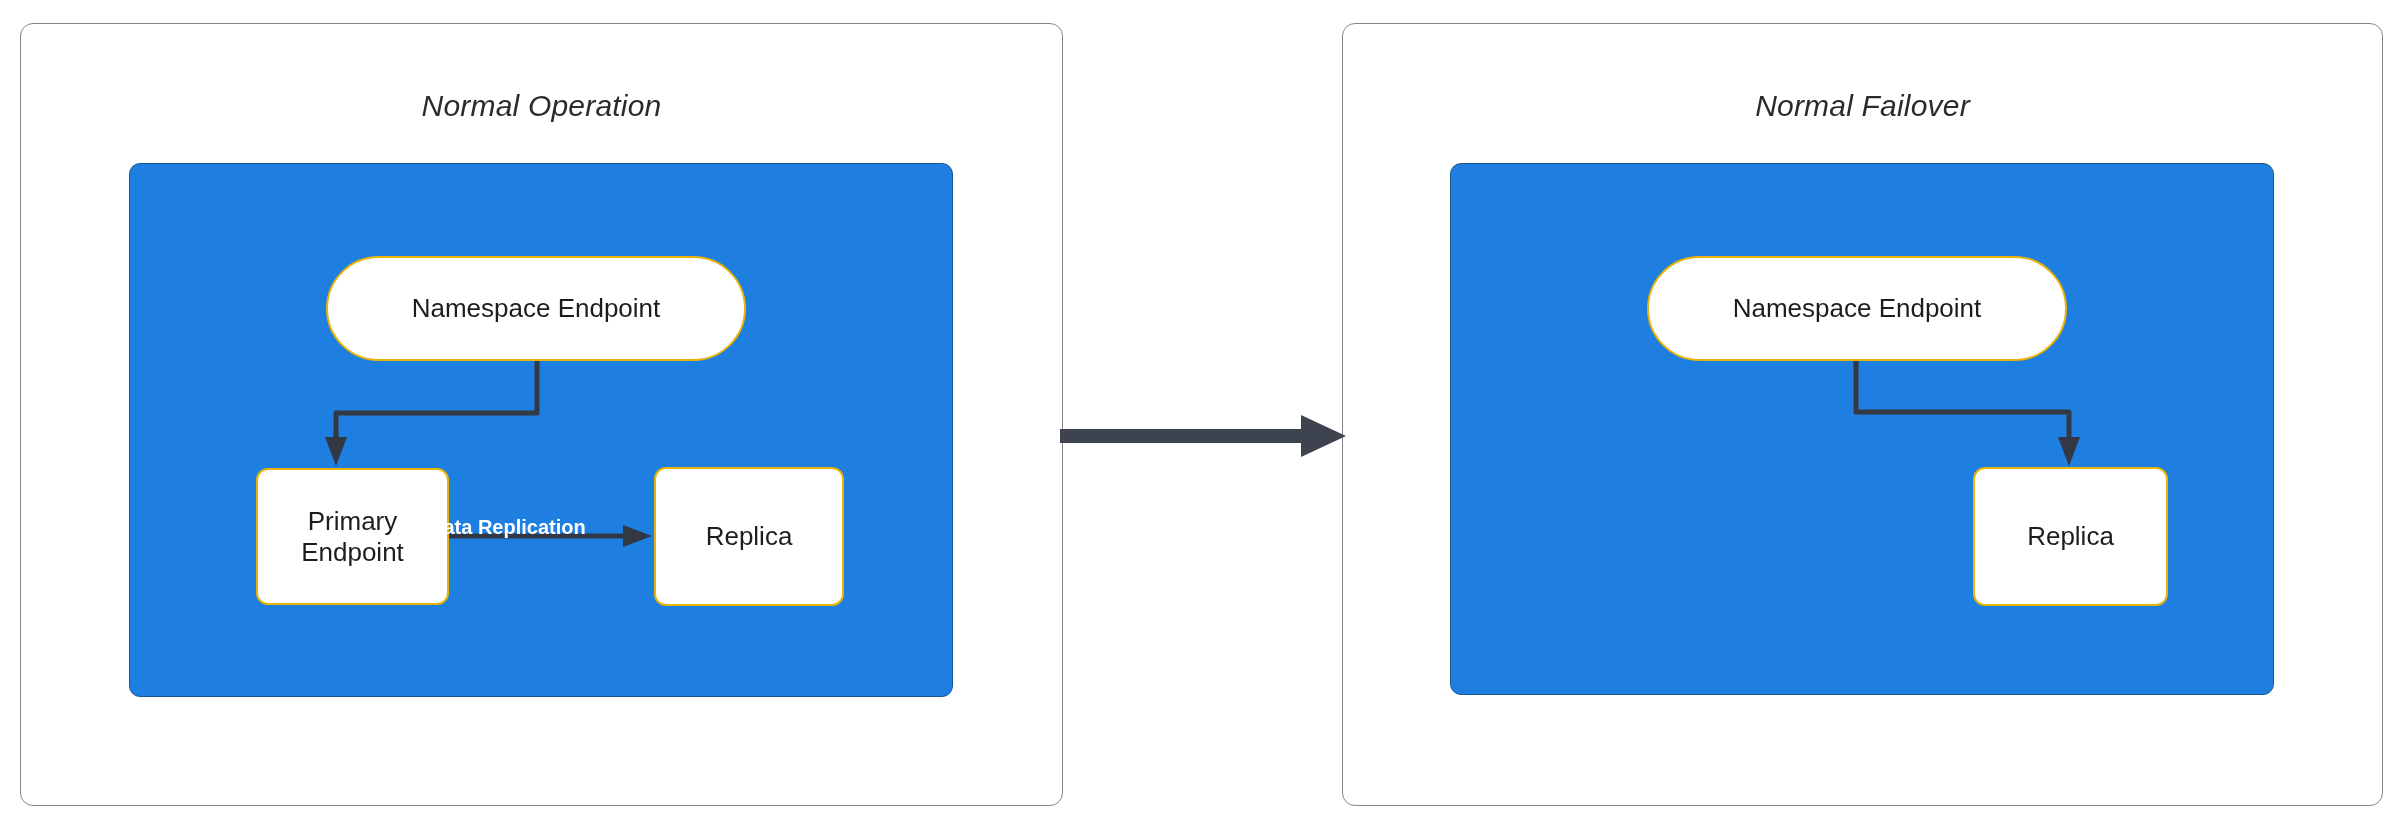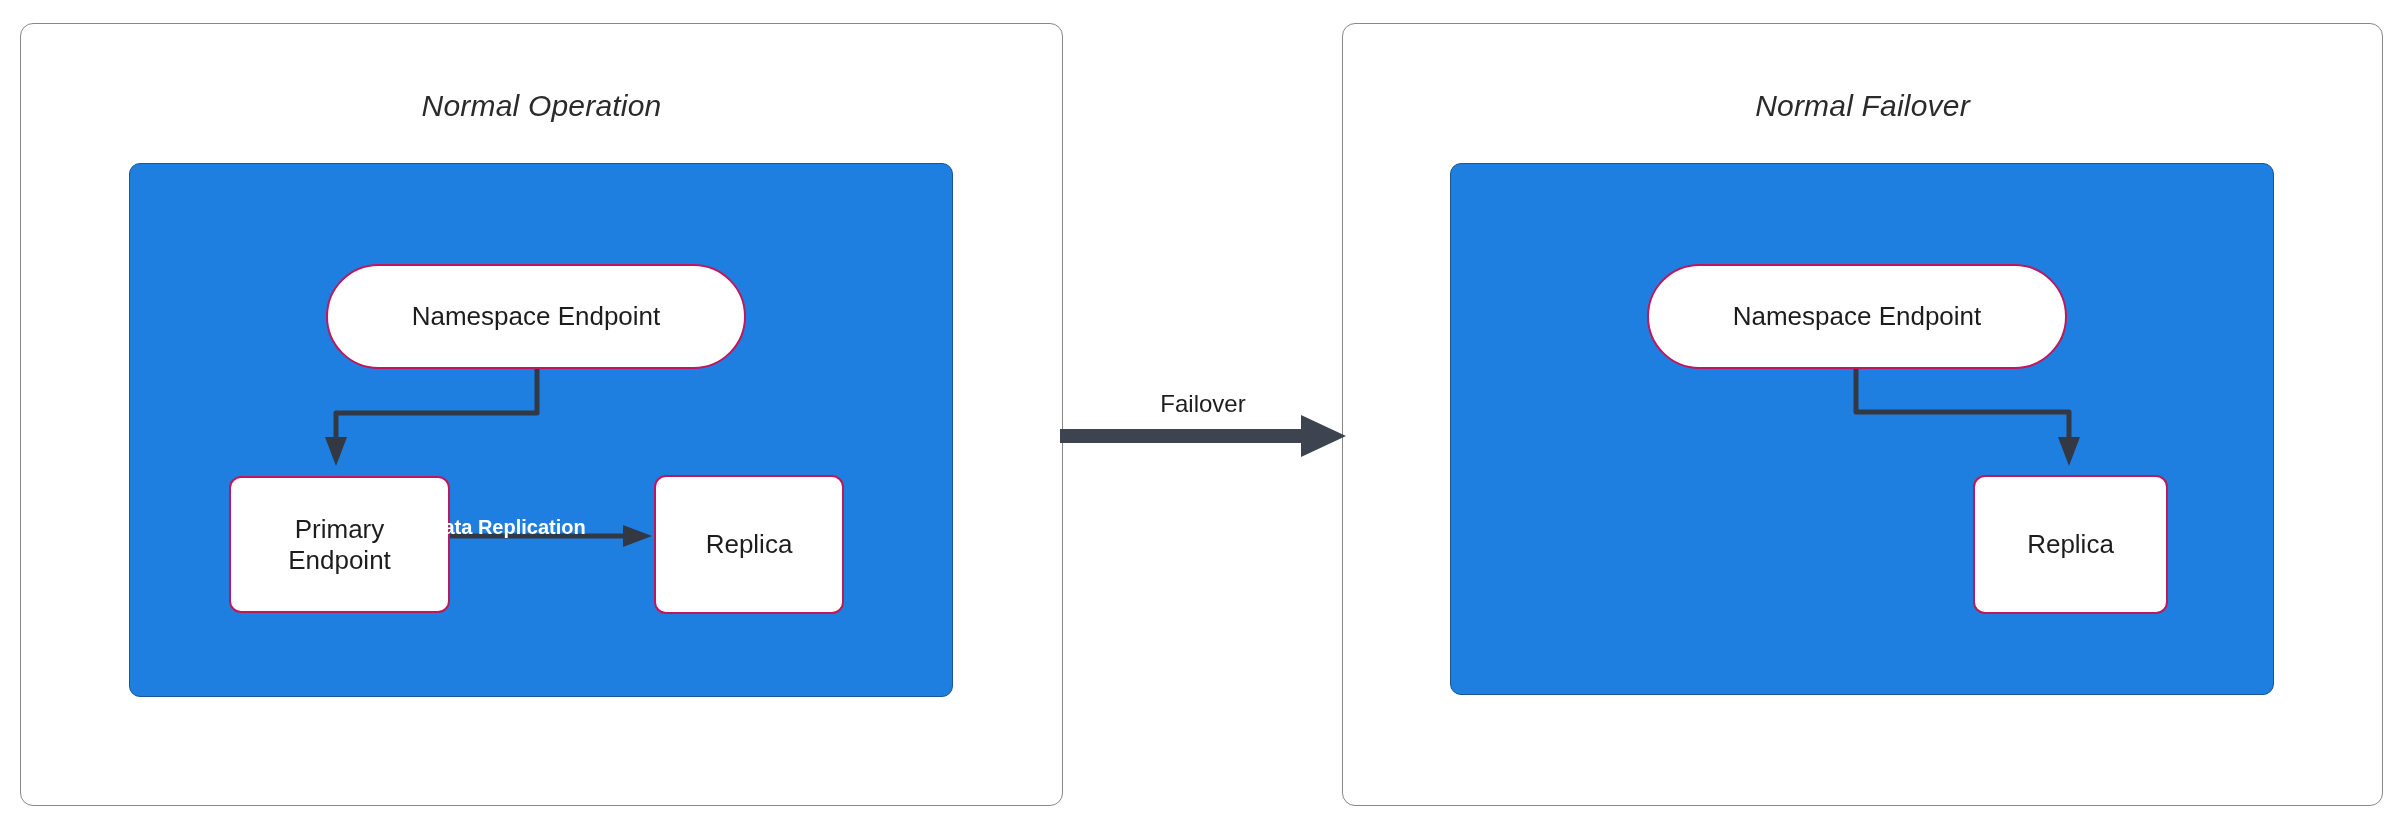--- a/index.html
+++ b/index.html
@@ -57,43 +57,42 @@
 
   
   .node {
     position: absolute;
     box-sizing: border-box;
     display: flex;
     align-items: center;
     justify-content: center;
     text-align: center;
     background: #ffffff;
-    border: 2px solid #be185d;
+    border: 2px solid #eab308;
     color: #1d1d1d;
     font-size: 26px;
     line-height: 1.18;
     z-index: 4;
-    margin-top: 8px;
   }
   .node.stadium {
     border-radius: 999px;
   }
   .node.box {
     border-radius: 12px;
   }
   .node.recovering {
     background: #e2e4e6;
     border-color: #54575c;
     color: #4a4f57;
     font-style: italic;
   }
 
   
   #node-endpoint-left  { left: 326px; top: 256px; width: 420px; height: 105px; }
-  #node-primary        { left: 229px; top: 468px; width: 221px; height: 137px; }
+  #node-primary        { left: 256px; top: 468px; width: 193px; height: 137px; }
   #node-replica-left   { left: 654px; top: 467px; width: 190px; height: 139px; }
 
   
   #node-endpoint-right { left: 1647px; top: 256px; width: 420px; height: 105px; }
   #node-recovering     { left: 1560px; top: 467px; width: 194px; height: 139px; }
   #node-replica-right  { left: 1973px; top: 467px; width: 195px; height: 139px; }
 
   
   .edges {
     position: absolute;
@@ -174,21 +173,20 @@
       <span>Endpoint</span>
     </span>
   </div>
 
   <div class="node box" id="node-replica-left">
     <span>Replica</span>
   </div>
 
   <div class="edge-label" id="label-data-replication">Data Replication</div>
 
-  <div id="failover-label">Failover</div>
 
   <svg id="failover-arrow" viewBox="0 0 286 60" xmlns="http://www.w3.org/2000/svg">
     <rect x="0" y="21" width="249" height="14" fill="#3d4450"></rect>
     <polygon points="286,28 241,7 241,49" fill="#3d4450"></polygon>
   </svg>
 
   <div class="panel" id="panel-right">
     <div class="panel-title">Normal Failover</div>
   </div>
 

